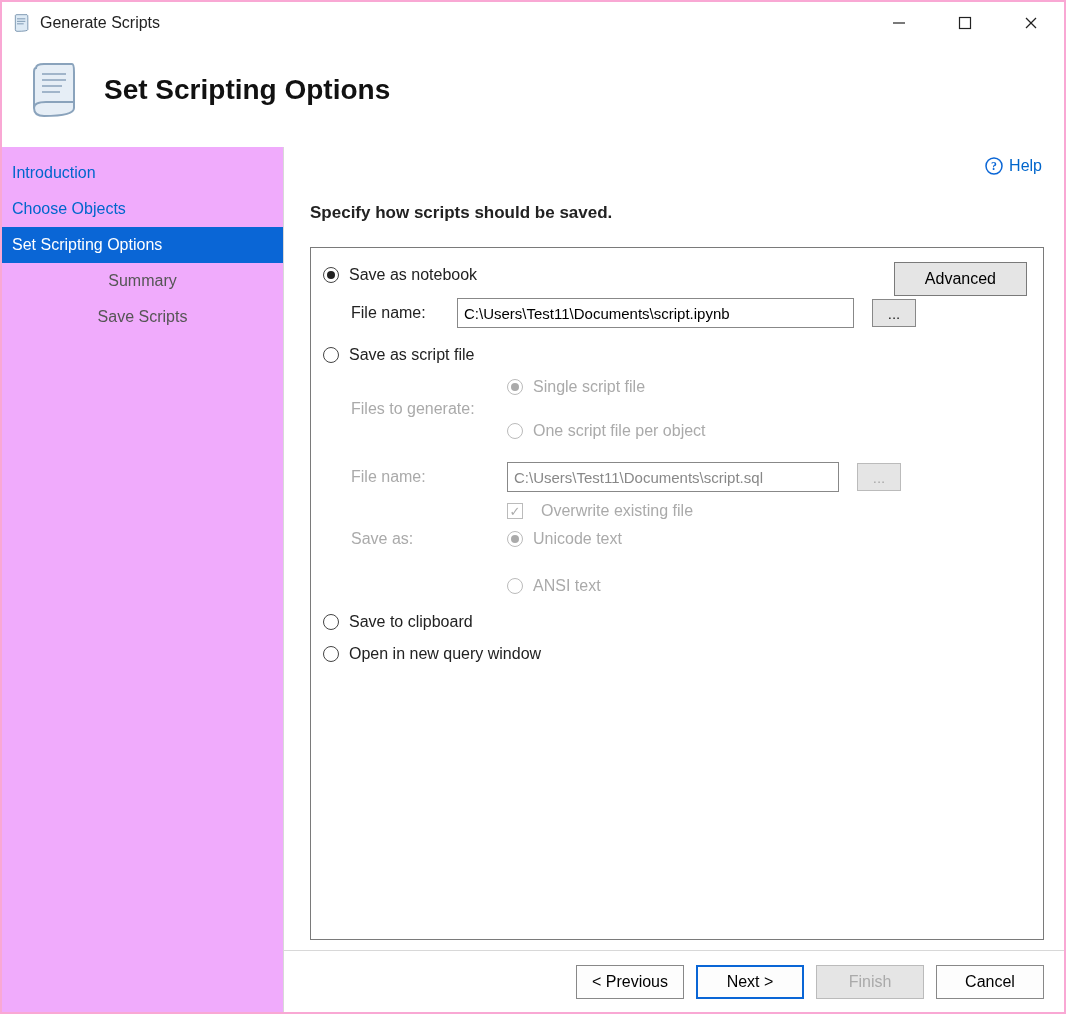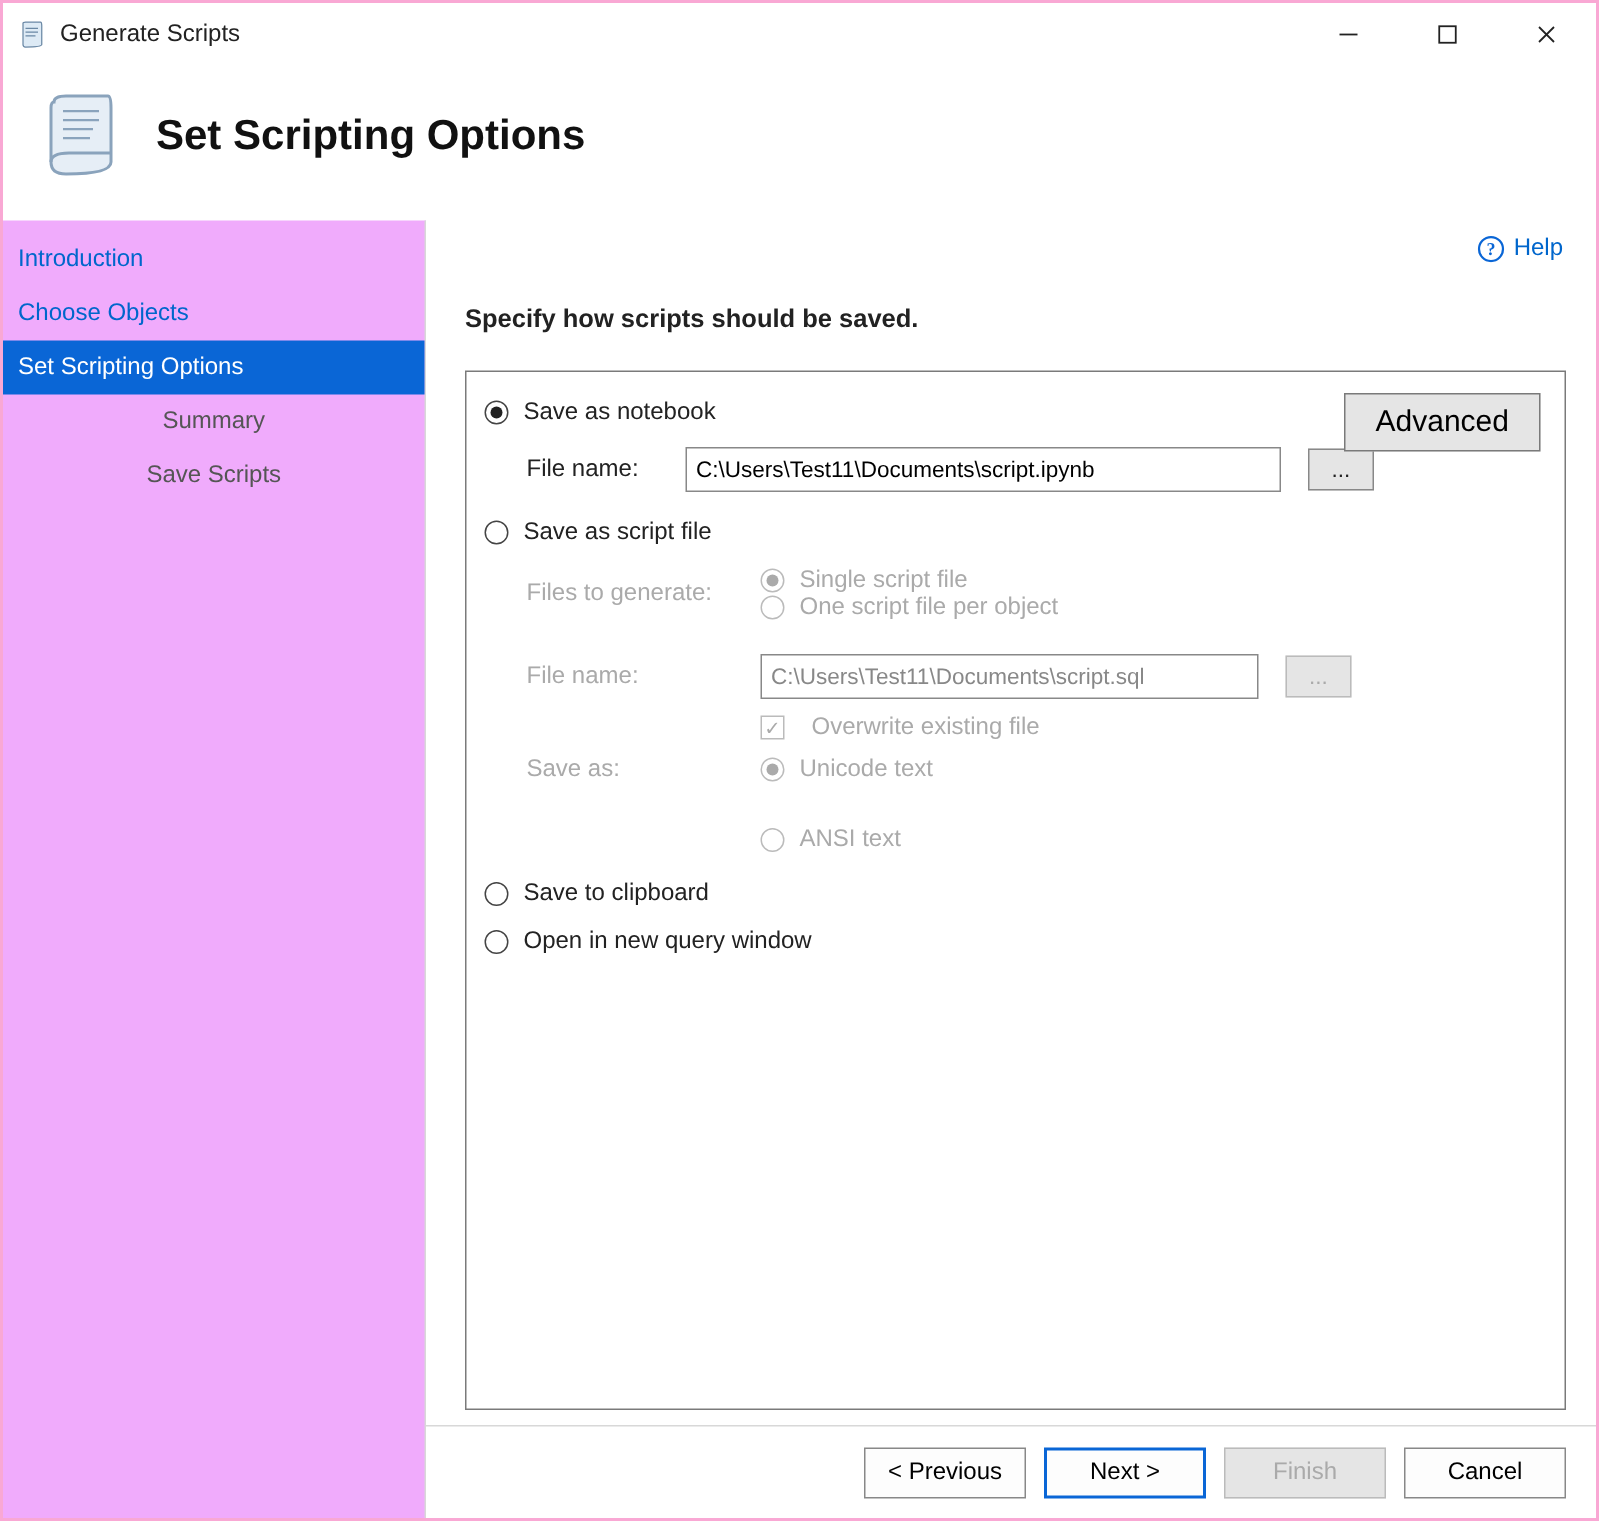--- a/index.html
+++ b/index.html
@@ -131,22 +131,22 @@
     overflow: hidden;
     margin-bottom: 10px;
     position: relative;
   }
   .advanced-btn {
     position: absolute;
     top: 14px;
     right: 16px;
     background: #e5e5e5;
     border: 1px solid #7a7a7a;
-    padding: 7px 20px;
-    font-size: 20px;
+    padding: 7px 30px;
+    font-size: 16px;
   }
   .radio-row {
     display: flex;
     align-items: center;
     gap: 10px;
     margin: 4px 0 14px 0;
     font-size: 16px;
   }
   .radio-circle {
     width: 16px; height: 16px;
@@ -317,21 +317,21 @@
             </div>
           </div>
 
           <div class="radio-row">
             <span class="radio-circle"></span>
             <span>Save as script file</span>
           </div>
           <div class="sub-group">
             <div class="field-row">
               <span class="field-label wide disabled-text">Files to generate:</span>
-              <div style="display:flex; flex-direction:column; gap:0;">
+              <div style="display:flex; flex-direction:column; gap:26px;">
                 <div class="radio-row" style="margin:0">
                   <span class="radio-circle disabled selected"></span>
                   <span class="disabled-text">Single script file</span>
                 </div>
                 <div class="radio-row" style="margin:0">
                   <span class="radio-circle disabled"></span>
                   <span class="disabled-text">One script file per object</span>
                 </div>
               </div>
             </div>

